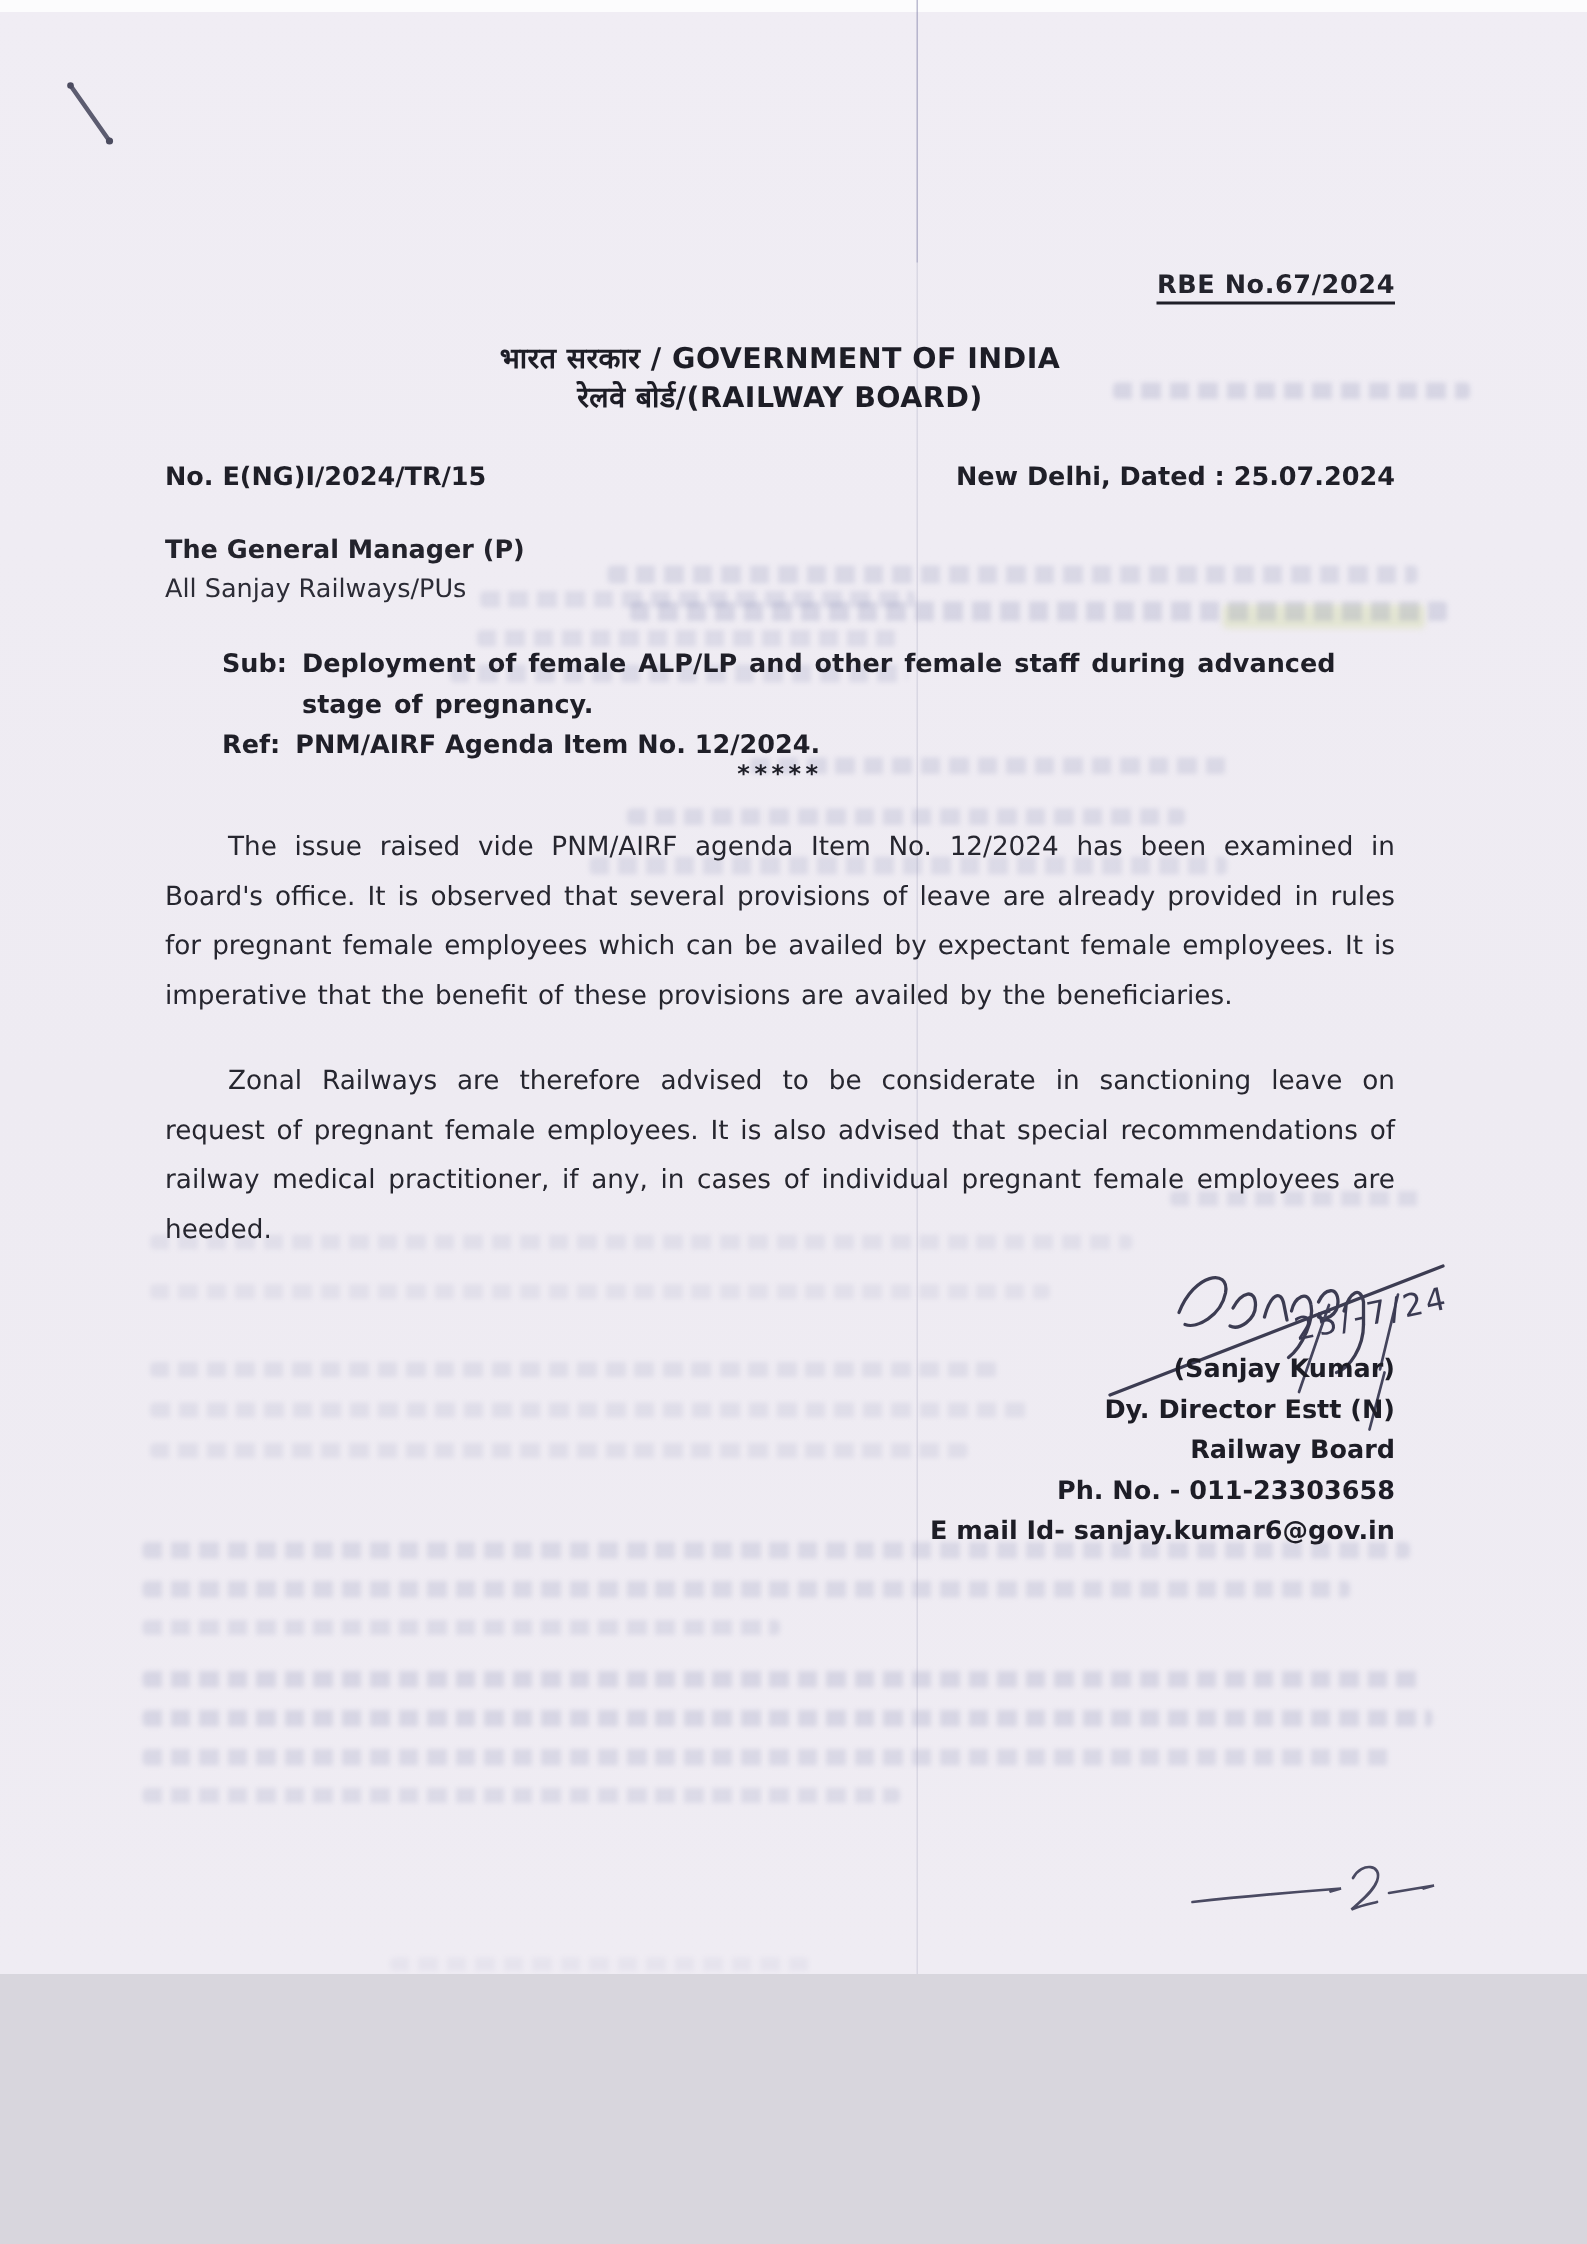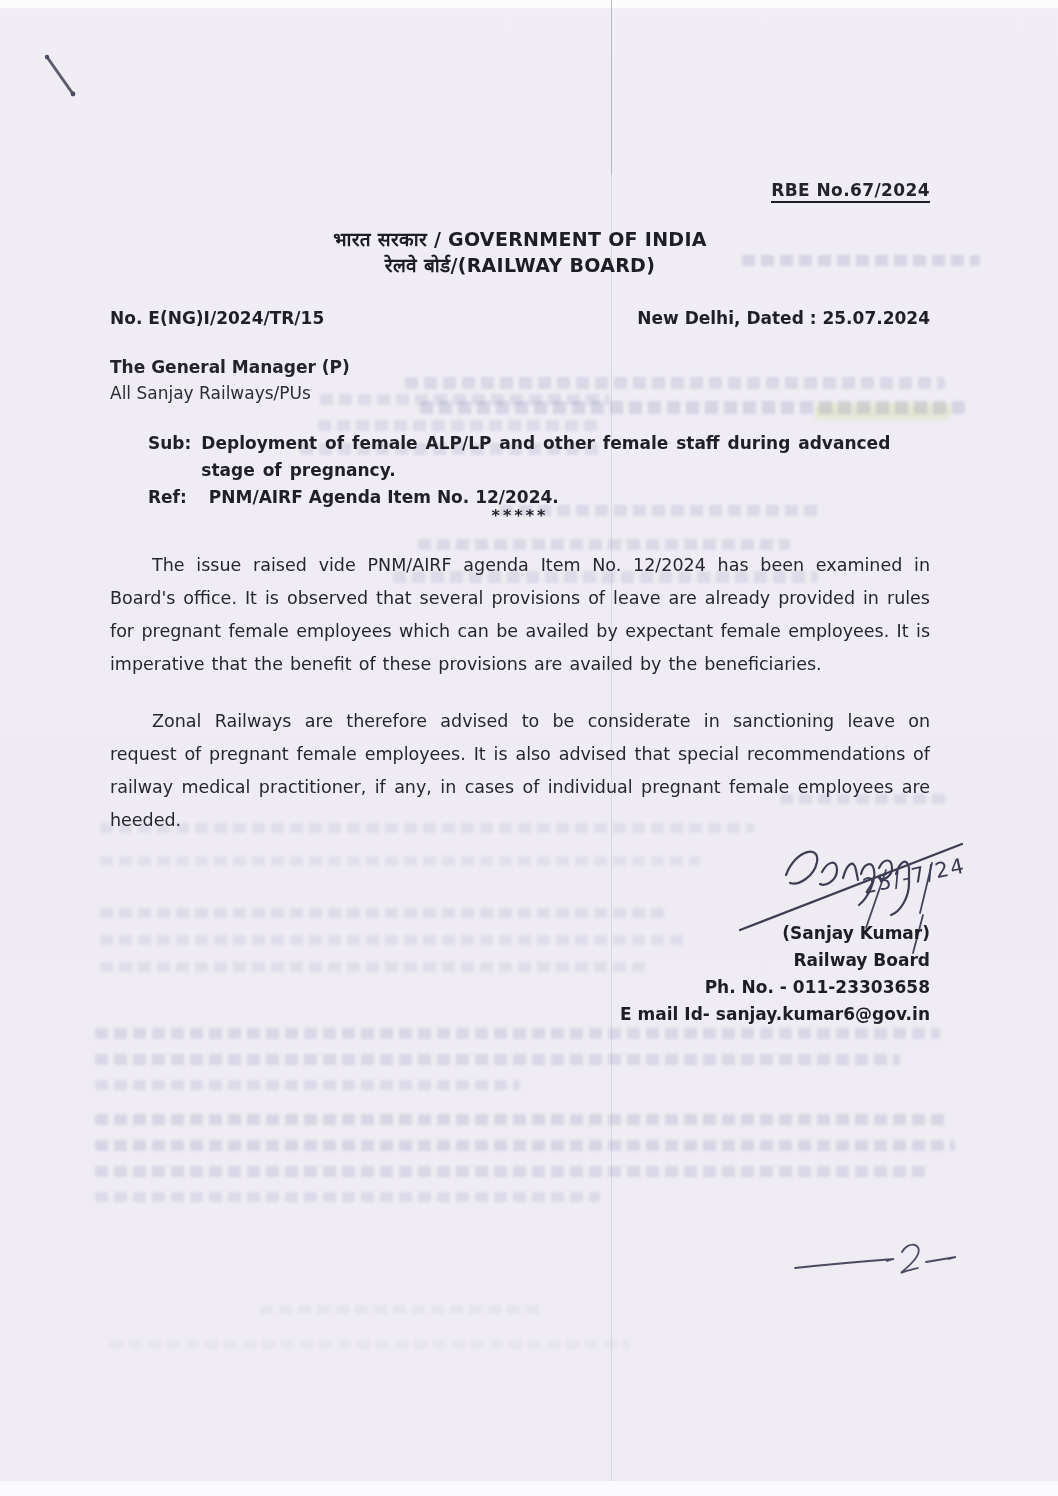--- a/index.html
+++ b/index.html
@@ -1,17 +1,17 @@
 <!DOCTYPE html>
 <html><head>
 <meta charset="utf-8">
 <style>
   html,body { margin:0; padding:0; background:#d8d6dd; }
   .page {
-    position:relative; width:1058px; height:1496px; margin:0 auto;
+    position:relative; width:1058px; height:1316px; margin:0 auto;
     background:linear-gradient(180deg,#f0edf4 0%, #eeebf2 55%, #efecf3 100%);
     overflow:hidden;
     font-family:"DejaVu Sans", sans-serif;
     color:#23232c;
   }
   .top-white { position:absolute; left:0; top:0; width:100%; height:8px; background:rgba(255,255,255,.8); }
   .bottom-white { position:absolute; left:0; top:1481px; width:100%; height:15px; background:#fbfafc; }
   .crease { position:absolute; left:611px; top:0; width:1px; height:1496px; background:rgba(140,140,175,.22); }
   .crease-top { position:absolute; left:611px; top:0; width:1px; height:175px; background:rgba(130,130,170,.4); }
 
@@ -24,27 +24,27 @@
 
   .ref-row { display:flex; justify-content:space-between; margin-top:30px; font-weight:bold; font-size:17px; color:#1f1f28; }
 
   .addressee { margin-top:26px; font-size:17px; line-height:26px; }
   .addressee .l1 { font-weight:bold; }
   .addressee .l2 { color:#2c2c36; }
 
   .sub-block { margin-top:24px; margin-left:38px; font-weight:bold; font-size:17px; line-height:27px; color:#1f1f28; }
   .sub-row { display:flex; gap:10px; }
   .sub-text { width:735px; word-spacing:2px; }
-  .ref-line { display:flex; gap:22px; margin-top:0; }
+  .ref-line { display:flex; gap:10px; margin-top:0; }
   .asterisks { text-align:center; font-weight:bold; font-size:16px; letter-spacing:3px; margin-top:-5px; color:#1f1f28; }
 
   .para { margin:0; margin-top:24px; font-size:17.5px; line-height:33px; text-align:justify; text-indent:42px; color:#26262f; word-spacing:1.5px; width:820px; }
   .para.first { margin-top:24px; }
 
-  .sig-block { position:absolute; top:920px; right:128px; text-align:right; font-weight:bold; font-size:17px; line-height:27px; color:#1d1d26; }
+  .sig-block { position:absolute; top:900px; right:128px; text-align:right; font-weight:bold; font-size:17px; line-height:27px; color:#1d1d26; }
 
   .ghost { position:absolute; filter:blur(1.6px); border-radius:3px;
     background:repeating-linear-gradient(90deg, rgba(125,131,173,.55) 0 13px, rgba(125,131,173,0) 13px 19px); }
   .ghost-green { position:absolute; background:#d9e0b4; opacity:.5; filter:blur(2px); border-radius:3px; }
 
   .sig-svg { position:absolute; left:680px; top:833px; pointer-events:none; }
   .hand-date { position:absolute; left:862px; top:864px; transform:rotate(-12deg); font-size:21px; color:#3a3a52; letter-spacing:2px; font-family:"DejaVu Sans",sans-serif; }
   .page2-svg { position:absolute; left:790px; top:1238px; pointer-events:none; }
   .penstroke-svg { position:absolute; left:30px; top:40px; pointer-events:none; }
 </style>
@@ -143,20 +143,21 @@
     <g stroke="#44445c" stroke-width="1.8" fill="none" stroke-linecap="round">
       <path d="M206,37 L186,95"></path>
       <path d="M252,30 L240,80"></path>
       <path d="M243,82 L233,120"></path>
     </g>
   </svg>
   <div class="hand-date">25/-7/24</div>
 
   <div class="sig-block">
     <div>(Sanjay Kumar)</div>
+    <div>Dy. Director Estt (N)</div>
     <div>Railway Board</div>
     <div>Ph. No. - 011-23303658</div>
     <div>E mail Id- sanjay.kumar6@gov.in</div>
   </div>
 
   <svg class="page2-svg" width="175" height="45" viewBox="0 0 175 45">
     <g stroke="#4a4a62" stroke-width="1.8" fill="none" stroke-linecap="round">
       <path d="M5,30 C42,26 78,23 104,21 L97,23"></path>
       <path d="M112,14 c6,-11 20,-9 16,2 c-3,8 -12,14 -17,19 c7,-3 13,-4 17,-5"></path>
       <path d="M136,24 L166,19 L159,21"></path>

